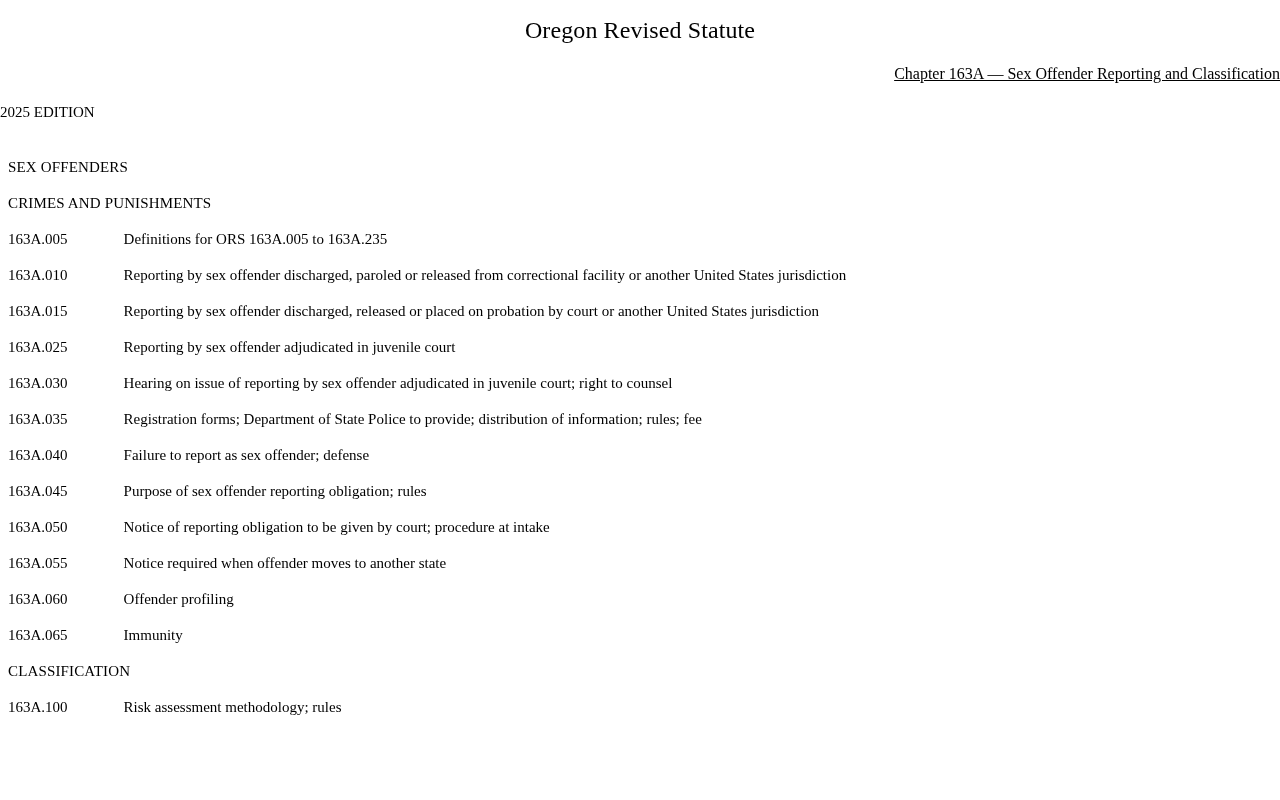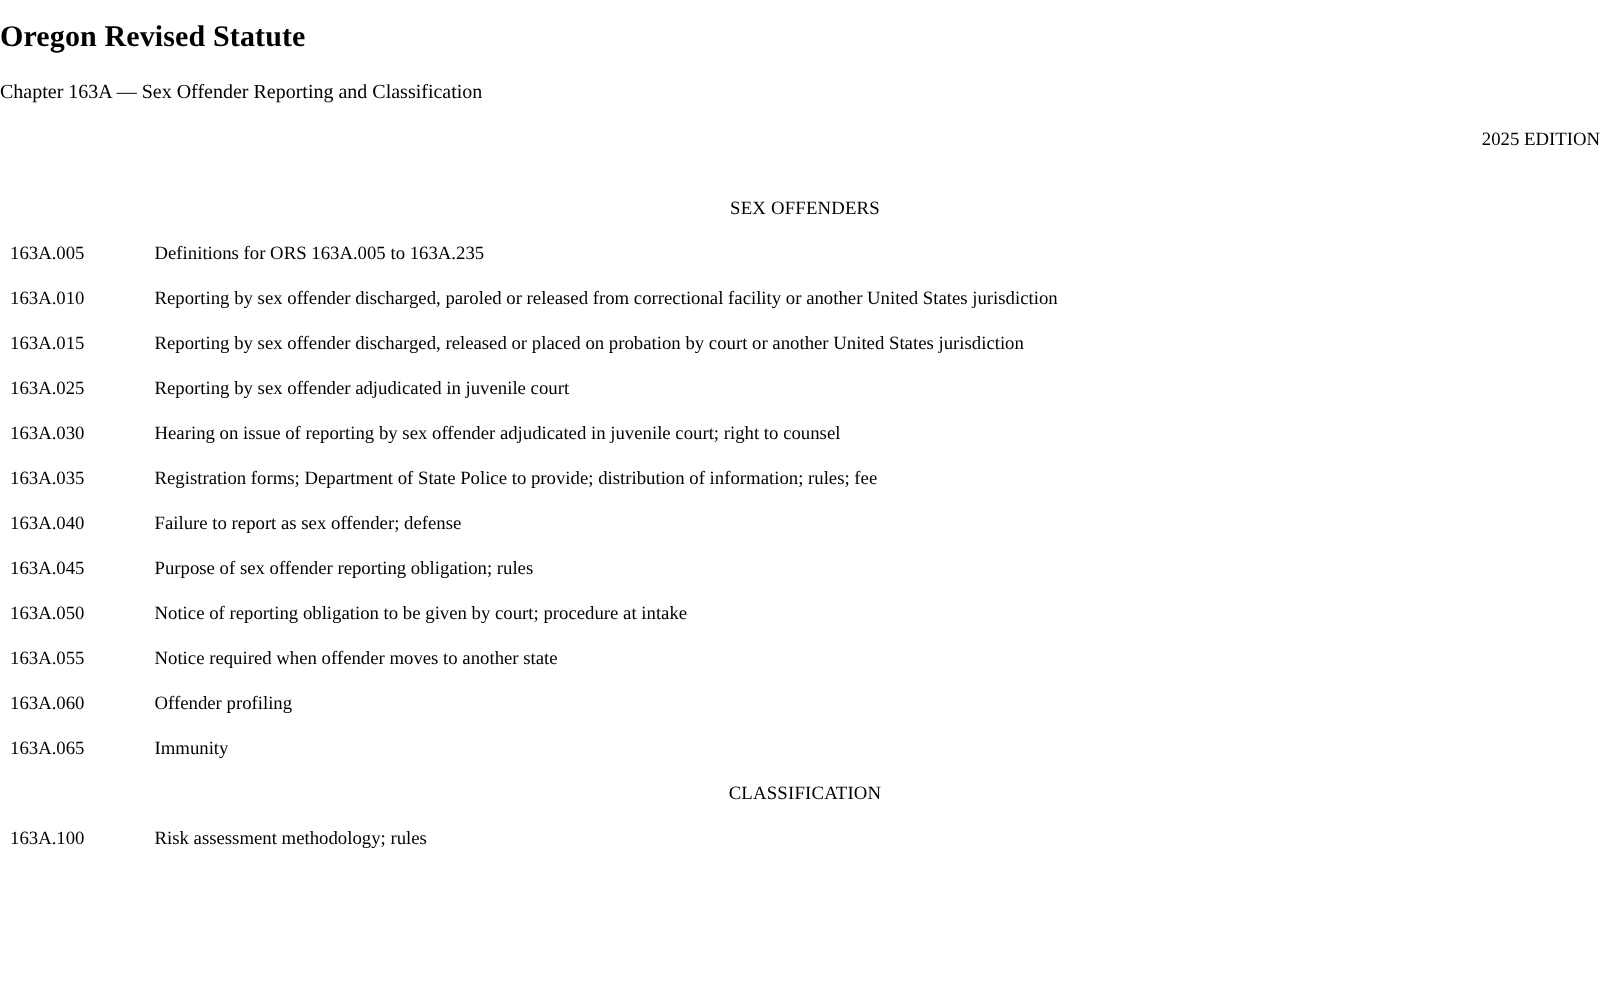--- a/index.html
+++ b/index.html
@@ -16,37 +16,39 @@
     color: #000000;
     -webkit-font-smoothing: antialiased;
   }
   .page {
     padding: 0;
     margin: 0;
   }
 
   
   .doc-title {
+    text-align: center;
     font-size: 24px;
-    font-weight: bold;
+    font-weight: normal;
     line-height: 1;
     margin: 0;
     padding-top: 18px;
     letter-spacing: 0.1px;
   }
   .doc-subtitle {
-    text-align: left;
+    text-align: right;
     font-size: 16px;
     font-weight: normal;
     line-height: 1;
     margin: 0;
     padding-top: 24px;
+    text-decoration: underline;
   }
   .doc-edition {
-    text-align: right;
+    text-align: left;
     font-size: 15px;
     font-weight: normal;
     line-height: 1;
     margin: 0;
     padding-top: 23px;
   }
 
   
   .index {
     margin: 0;
@@ -58,21 +60,20 @@
     font-size: 15px;
     line-height: 1;
     height: 36px;
     padding-left: 8px;
     white-space: nowrap;
     display: block;
   }
   .index-row.heading {
     font-size: 15px;
     letter-spacing: 0.15px;
-    text-align: center;
   }
   .ors-num {
     display: inline;
   }
   .ors-gap {
     display: inline-block;
     width: 8px;
   }
   .ors-title {
     display: inline;
@@ -85,20 +86,21 @@
 <div class="page">
 
   <h1 class="doc-title">Oregon Revised Statute</h1>
 
   <p class="doc-subtitle">Chapter 163A — Sex Offender Reporting and Classification</p>
 
   <p class="doc-edition">2025 EDITION</p>
 
   <div class="index">
       <div class="index-row heading"><span>SEX OFFENDERS</span></div>
+      <div class="index-row heading"><span>CRIMES AND PUNISHMENTS</span></div>
       <div class="index-row"><span class="ors-num">163A.005</span><span class="ors-gap"></span><span class="ors-title">Definitions for ORS 163A.005 to 163A.235</span></div>
       <div class="index-row"><span class="ors-num">163A.010</span><span class="ors-gap"></span><span class="ors-title">Reporting by sex offender discharged, paroled or released from correctional facility or another United States jurisdiction</span></div>
       <div class="index-row"><span class="ors-num">163A.015</span><span class="ors-gap"></span><span class="ors-title">Reporting by sex offender discharged, released or placed on probation by court or another United States jurisdiction</span></div>
       <div class="index-row"><span class="ors-num">163A.025</span><span class="ors-gap"></span><span class="ors-title">Reporting by sex offender adjudicated in juvenile court</span></div>
       <div class="index-row"><span class="ors-num">163A.030</span><span class="ors-gap"></span><span class="ors-title">Hearing on issue of reporting by sex offender adjudicated in juvenile court; right to counsel</span></div>
       <div class="index-row"><span class="ors-num">163A.035</span><span class="ors-gap"></span><span class="ors-title">Registration forms; Department of State Police to provide; distribution of information; rules; fee</span></div>
       <div class="index-row"><span class="ors-num">163A.040</span><span class="ors-gap"></span><span class="ors-title">Failure to report as sex offender; defense</span></div>
       <div class="index-row"><span class="ors-num">163A.045</span><span class="ors-gap"></span><span class="ors-title">Purpose of sex offender reporting obligation; rules</span></div>
       <div class="index-row"><span class="ors-num">163A.050</span><span class="ors-gap"></span><span class="ors-title">Notice of reporting obligation to be given by court; procedure at intake</span></div>
       <div class="index-row"><span class="ors-num">163A.055</span><span class="ors-gap"></span><span class="ors-title">Notice required when offender moves to another state</span></div>

